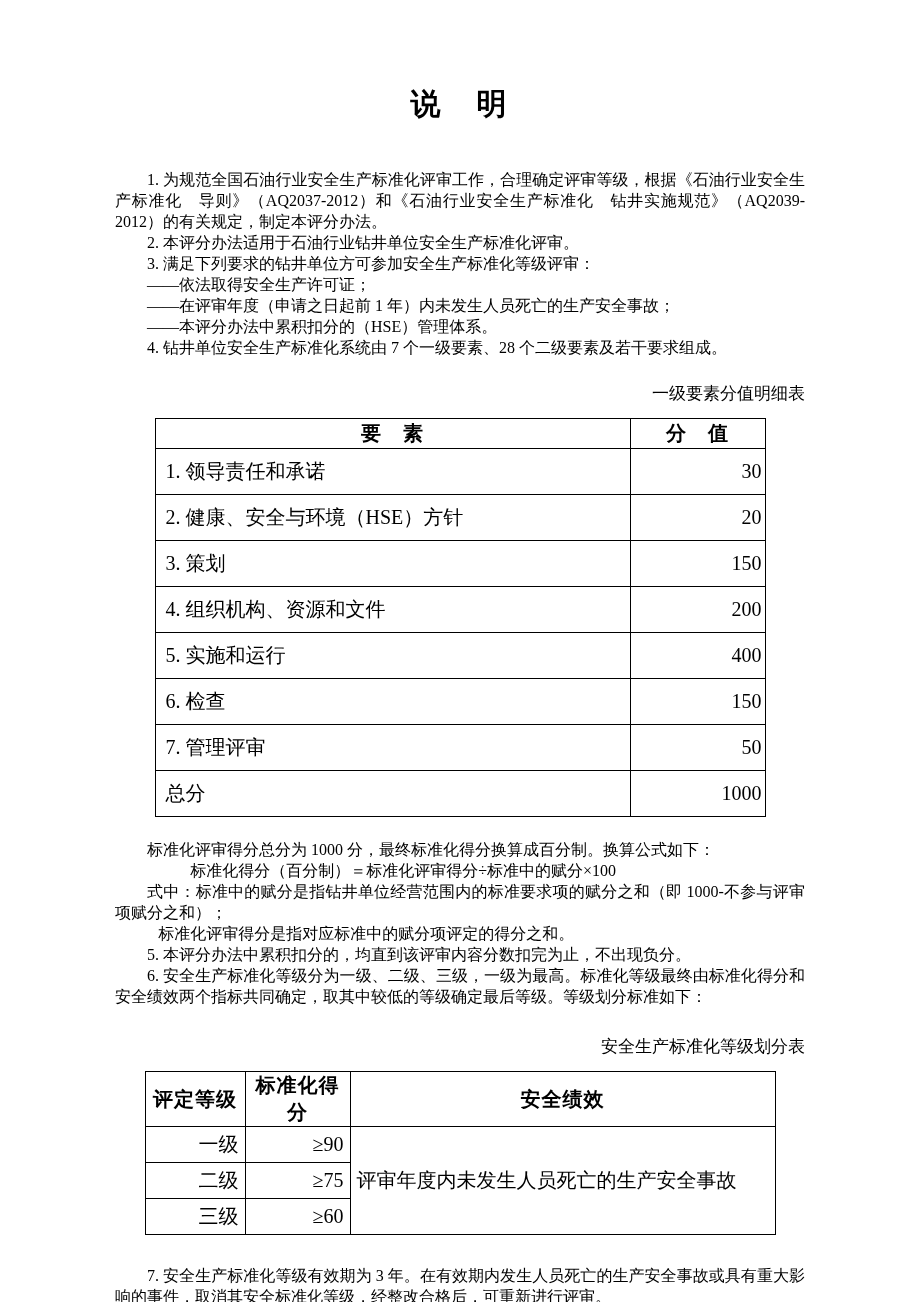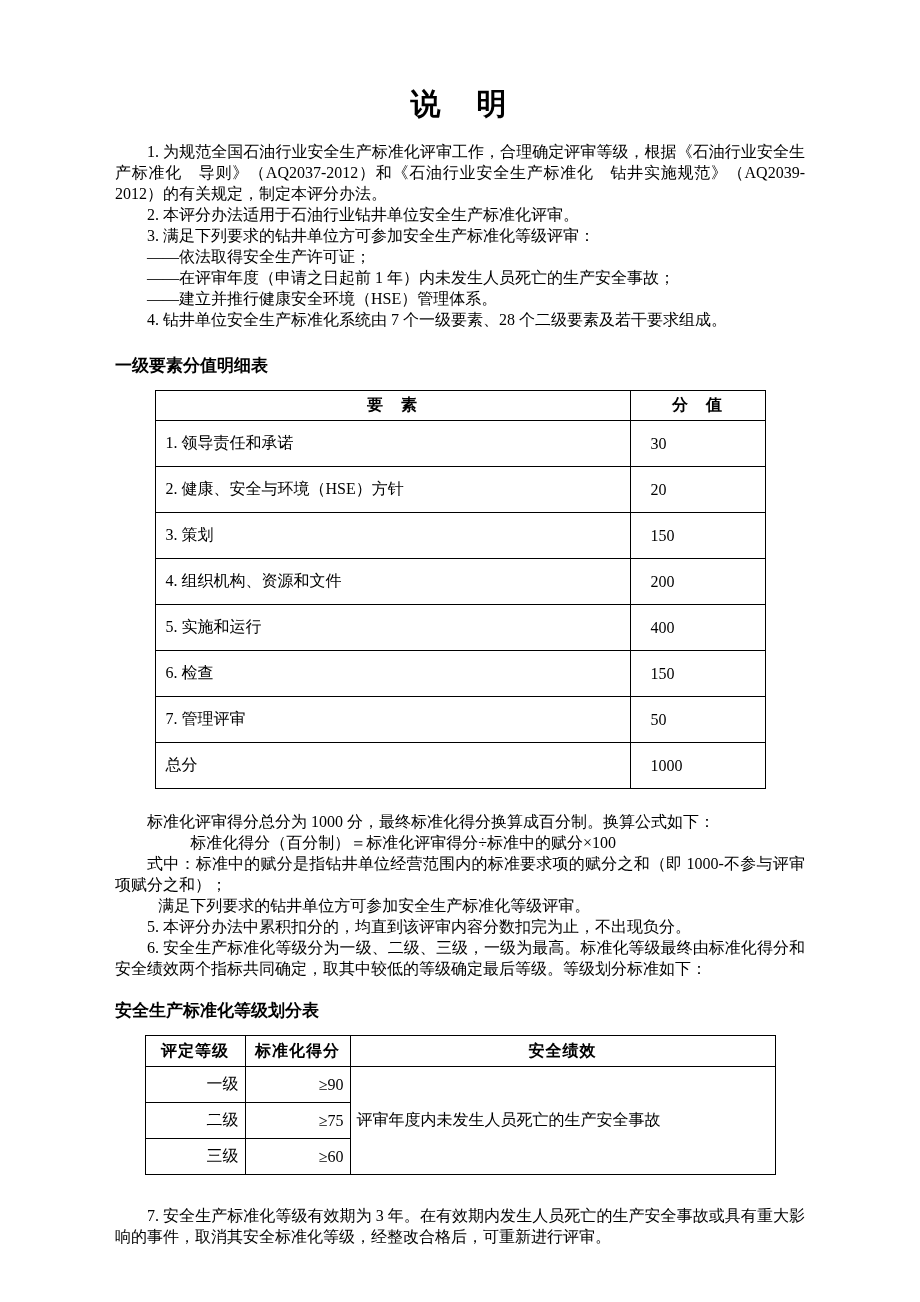--- a/index.html
+++ b/index.html
@@ -15,76 +15,76 @@
     height: 1302px;
     background: #ffffff;
     padding: 84px 115px 40px 115px;
   }
   .doc-title {
     font-family: "Liberation Sans", "DejaVu Sans", sans-serif;
     font-size: 30px;
     font-weight: 700;
     text-align: center;
     letter-spacing: 3px;
-    margin-bottom: 16px;
+    margin-bottom: 44px;
   }
   .para {
     font-size: 16px;
     line-height: 21px;
     text-align: justify;
   }
   .indent-2  { text-indent: 2em; }
   .indent-27 { text-indent: 2.7em; }
   .indent-47 { text-indent: 4.7em; }
   .table-title {
     font-family: "Liberation Sans", "DejaVu Sans", sans-serif;
     font-size: 17px;
-    font-weight: 700;
-    text-align: left;
+    font-weight: 400;
+    text-align: right;
     margin: 24px 0 13px 0;
   }
   table {
     border-collapse: collapse;
     margin: 0 auto;
-    font-size: 16px;
+    font-size: 20px;
     table-layout: fixed;
   }
   th, td { border: 1px solid #000000; }
   th {
     font-family: "Liberation Sans", "DejaVu Sans", sans-serif;
     font-weight: 700;
     text-align: center;
     letter-spacing: 1px;
   }
   .t1 { width: 610px; }
   .t1 th { height: 30px; }
   .t1 td { height: 46px; padding: 2px 8px 2px 10px; }
   .t1 td.cell-label { text-align: left; }
-  .t1 td.cell-value { text-align: left; padding: 2px 20px; }
+  .t1 td.cell-value { text-align: right; padding: 2px 3px; }
   .t2 { width: 630px; }
   .t2 th { height: 31px; }
   .t2 td { height: 36px; text-align: right; padding: 2px 6px; }
   .t2 td.cell-merged { text-align: left; vertical-align: middle; }
   .mid-block { margin-top: 22px; }
-  .t2-title { margin-top: 20px; }
+  .t2-title { margin-top: 28px; }
   .closing { margin-top: 30px; }
 </style>
 </head>
 <body>
 
 <div class="page">
 
   <h1 class="doc-title">说　明</h1>
 
   <p class="para indent-2">1. 为规范全国石油行业安全生产标准化评审工作，合理确定评审等级，根据《石油行业安全生产标准化　导则》（AQ2037-2012）和《石油行业安全生产标准化　钻井实施规范》（AQ2039-2012）的有关规定，制定本评分办法。</p>
   <p class="para indent-2">2. 本评分办法适用于石油行业钻井单位安全生产标准化评审。</p>
   <p class="para indent-2">3. 满足下列要求的钻井单位方可参加安全生产标准化等级评审：</p>
   <p class="para indent-2">——依法取得安全生产许可证；</p>
   <p class="para indent-2">——在评审年度（申请之日起前 1 年）内未发生人员死亡的生产安全事故；</p>
-  <p class="para indent-2">——建立并推行健康安全环境（HSE）管理体系。</p>
+  <p class="para indent-2">——本评分办法中累积扣分的（HSE）管理体系。</p>
   <p class="para indent-2">4. 钻井单位安全生产标准化系统由 7 个一级要素、28 个二级要素及若干要求组成。</p>
 
   <h2 class="table-title">一级要素分值明细表</h2>
 
   <table class="t1">
     <colgroup>
         <col style="width:475px">
         <col style="width:135px">
       </colgroup>
     <thead>
@@ -126,21 +126,21 @@
         <td class="cell-label">总分</td>
         <td class="cell-value">1000</td>
       </tr>
     </tbody>
   </table>
 
   <div class="mid-block">
     <p class="para indent-2">标准化评审得分总分为 1000 分，最终标准化得分换算成百分制。换算公式如下：</p>
     <p class="para indent-47">标准化得分（百分制）＝标准化评审得分÷标准中的赋分×100</p>
     <p class="para indent-2">式中：标准中的赋分是指钻井单位经营范围内的标准要求项的赋分之和（即 1000-不参与评审项赋分之和）；</p>
-    <p class="para indent-27">满足下列要求的钻井单位方可参加安全生产标准化等级评审。</p>
+    <p class="para indent-27">标准化评审得分是指对应标准中的赋分项评定的得分之和。</p>
     <p class="para indent-2">5. 本评分办法中累积扣分的，均直到该评审内容分数扣完为止，不出现负分。</p>
     <p class="para indent-2">6. 安全生产标准化等级分为一级、二级、三级，一级为最高。标准化等级最终由标准化得分和安全绩效两个指标共同确定，取其中较低的等级确定最后等级。等级划分标准如下：</p>
   </div>
 
   <h2 class="table-title t2-title">安全生产标准化等级划分表</h2>
 
   <table class="t2">
     <colgroup>
         <col style="width:100px">
         <col style="width:105px">

